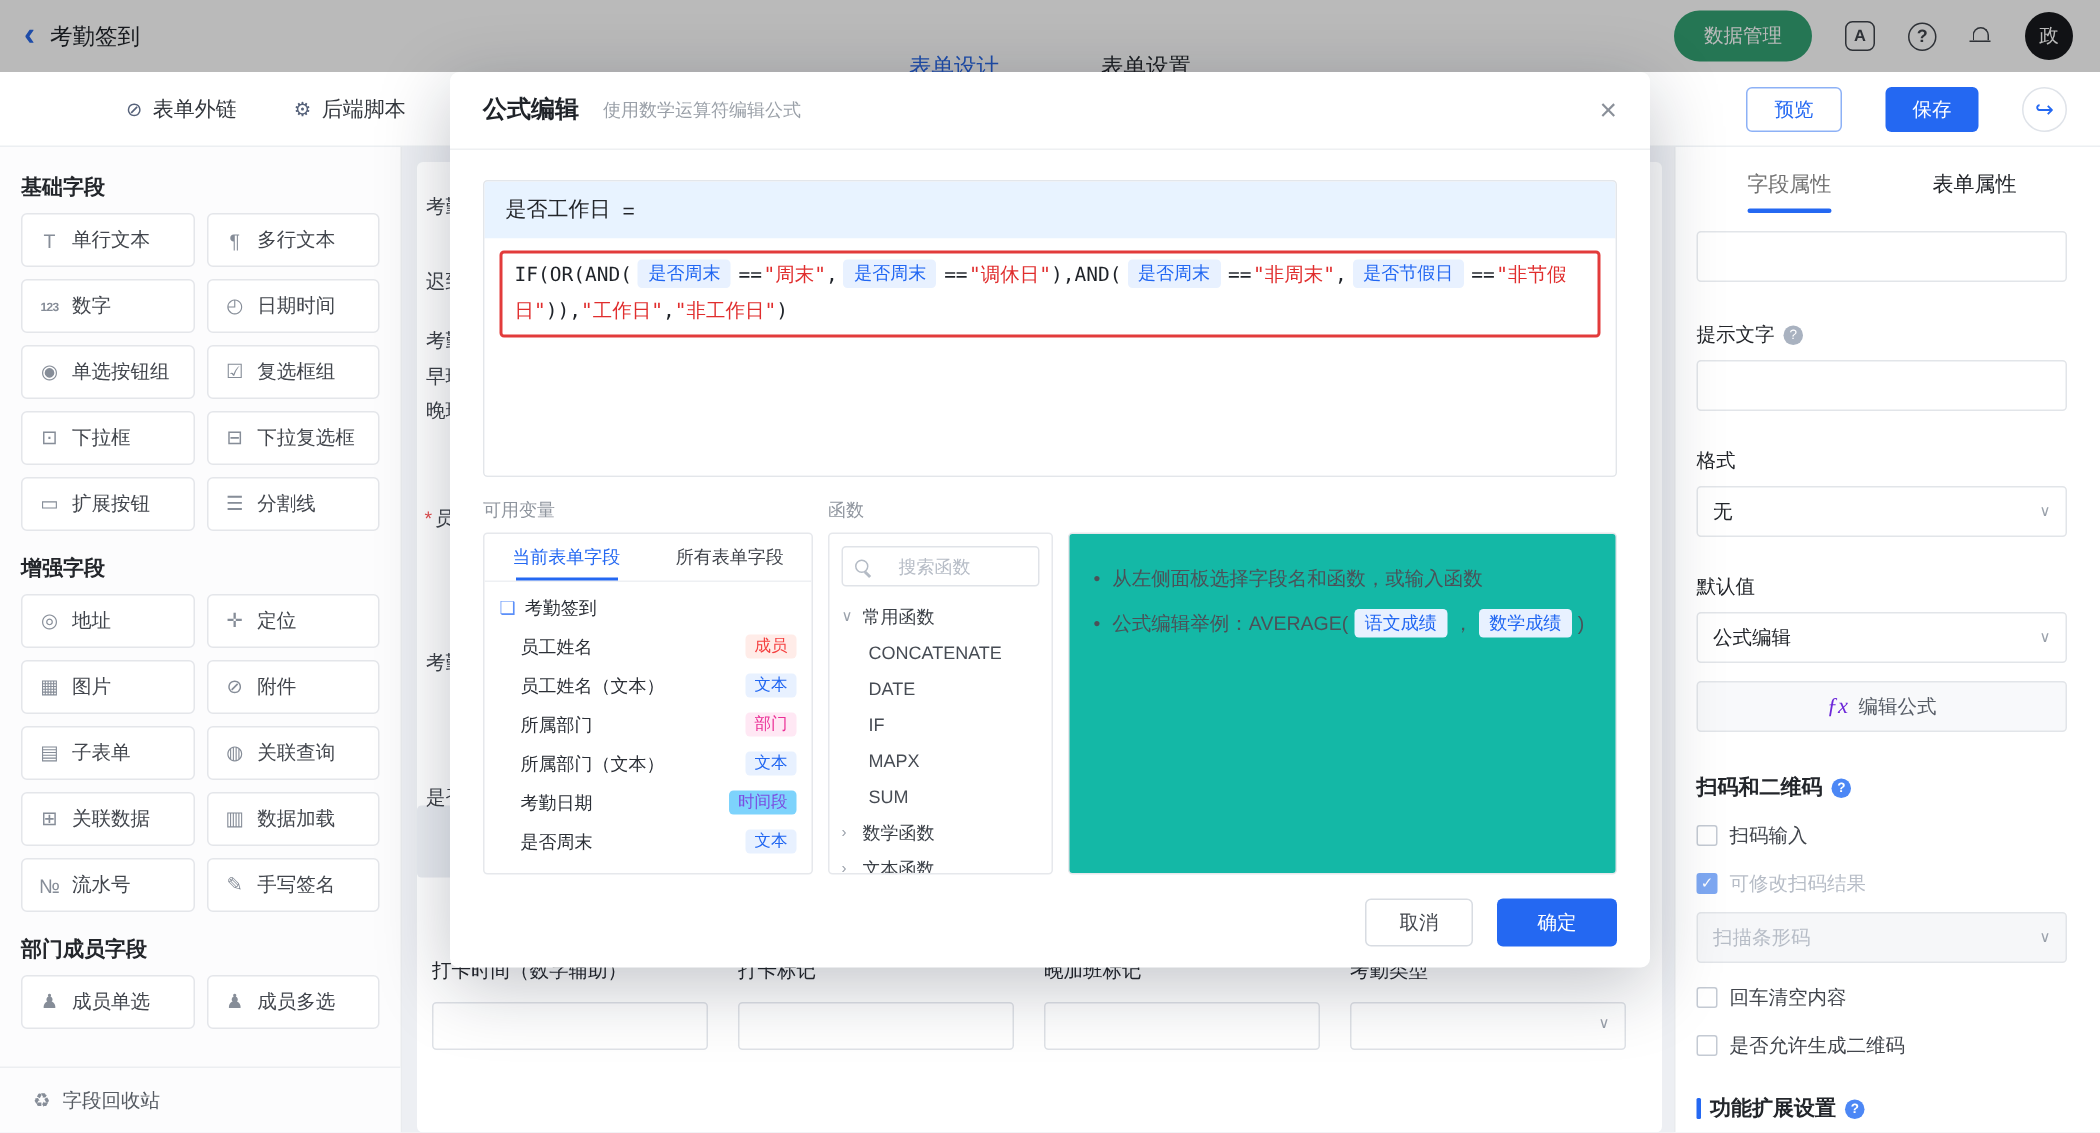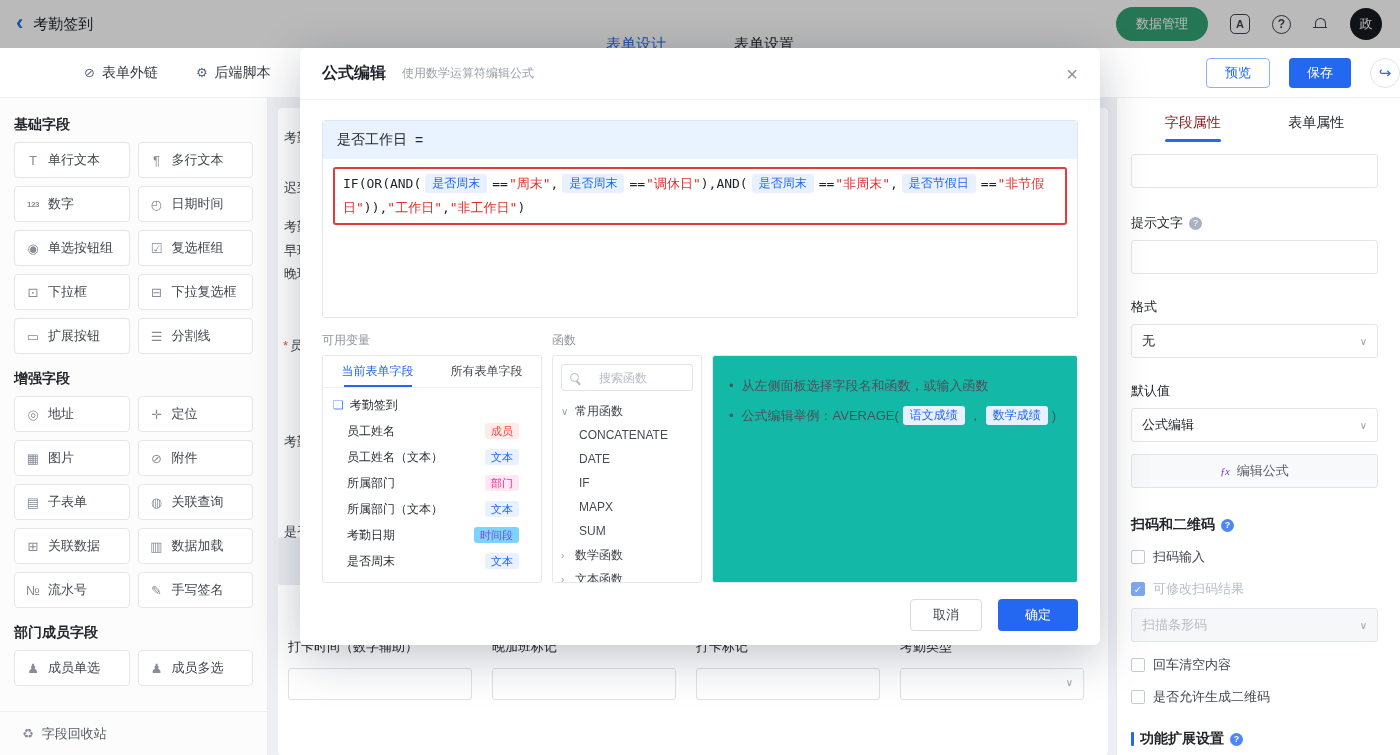--- a/index.html
+++ b/index.html
@@ -29,21 +29,21 @@
   .bell::after{content:"";position:absolute;left:0;top:10px;width:14px;height:1.6px;background:#3e434b;}
   .avatar{width:32px;height:32px;border-radius:50%;background:#17191d;color:#fff;display:flex;
     align-items:center;justify-content:center;font-size:13px;}
 
   
   .toolbar{position:absolute;top:48px;left:0;right:0;height:50px;background:#fff;
     border-bottom:1px solid #eceff2;display:flex;align-items:center;z-index:1;}
   .tb-links{display:flex;gap:38px;padding-left:84px;align-items:center;}
   .tool-link{display:flex;gap:7px;align-items:center;font-size:14px;color:#33373d;}
   .tool-link .glyph{color:#56627a;font-size:13px;}
-  .tb-actions{margin-left:auto;display:flex;gap:19px;align-items:center;}
+  .tb-actions{margin-left:auto;display:flex;gap:29px;align-items:center;padding-right:22px;}
   .btn-preview{height:30px;padding:0 18px;border:1px solid #8db1f6;color:#2468f2;background:#fff;border-radius:4px;font-size:13px;}
   .btn-save{height:30px;padding:0 18px;background:#2468f2;color:#fff;border-radius:4px;font-size:13px;}
   .btn-share{width:30px;height:30px;border-radius:50%;border:1px solid #dfe3e9;background:#fff;color:#2468f2;
     display:flex;align-items:center;justify-content:center;font-size:15px;}
 
   
   .sidebar{position:absolute;top:98px;left:0;width:268px;bottom:0;background:#fcfcfd;
     border-right:1px solid #e9ebee;padding:12px 14px 0;}
   .sec-title{font-size:14px;font-weight:bold;color:#23262b;margin:6px 0 10px;line-height:16px;}
   .items-grid{display:grid;grid-template-columns:1fr 1fr;gap:8px;margin-bottom:16px;}
@@ -66,36 +66,36 @@
   .bf-label{font-size:13px;color:#23262b;font-weight:500;margin-bottom:12px;white-space:nowrap;}
   .bf-input{height:32px;background:#fff;border:1px solid #dfe2e7;border-radius:3px;position:relative;}
   .chev{color:#9aa1ab;font-size:10px;}
   .bf-chev{position:absolute;right:10px;top:8px;}
 
   
   .rpanel{position:absolute;top:98px;right:0;width:284px;bottom:0;background:#fff;
     border-left:1px solid #e9ebee;padding:12px 22px 0 14px;}
   .rp-tabs{display:flex;height:30px;}
   .rp-tab{flex:1;text-align:center;font-size:14px;color:#23262b;position:relative;padding-top:4px;}
-  .rp-tab.active{color:#7f1d1d;font-weight:500;}
+  .rp-tab.active{color:#737373;font-weight:500;}
   .rp-tab.active::after{content:"";position:absolute;left:50%;margin-left:-28px;bottom:-2px;width:56px;height:3px;
     background:#2468f2;border-radius:2px;}
   .rp-input{width:100%;height:34px;border:1px solid #e2e5e9;border-radius:3px;background:#fff;padding:0 10px;font-size:13px;color:#23262b;}
   .rp-input.top{margin-top:14px;}
   .rp-label{font-size:13px;color:#23262b;margin:24px 0 8px;display:flex;align-items:center;gap:6px;}
   .rp-label.first{margin-top:26px;}
   .qmark{width:13px;height:13px;border-radius:50%;background:#a9b2c0;color:#fff;font-size:9px;
     display:inline-flex;align-items:center;justify-content:center;flex:none;}
   .qmark.blue{background:#4c87f5;}
   .rp-select{width:100%;height:34px;border:1px solid #e2e5e9;border-radius:3px;background:#fff;display:flex;
     align-items:center;padding:0 10px;font-size:13px;color:#23262b;justify-content:space-between;}
   .rp-select.disabled{background:#f6f7f9;color:#b7bdc7;}
   .fx-btn{margin-top:12px;width:100%;height:34px;border:1px solid #e2e5e9;border-radius:3px;background:#f8f9fb;
     display:flex;align-items:center;justify-content:center;gap:7px;font-size:13px;color:#565c66;}
-  .fx-glyph{font-style:italic;font-family:"Liberation Serif","DejaVu Serif",serif;color:#6d28d9;font-size:10px;}
+  .fx-glyph{font-style:italic;font-family:"Liberation Serif","DejaVu Serif",serif;color:#6d28d9;font-size:15px;}
   .scan-title,.extend-title{font-size:14px;font-weight:bold;color:#23262b;display:flex;gap:6px;align-items:center;}
   .scan-title{margin:28px 0 4px;}
   .extend-title{margin-top:24px;}
   .extend-title .bar{width:3px;height:14px;background:#2468f2;border-radius:1px;}
   .check-row{display:flex;align-items:center;gap:8px;font-size:13px;color:#42464d;margin-top:14px;}
   .check-row.disabled .cb-label{color:#b7bdc7;}
   .cbox{width:14px;height:14px;border:1px solid #c4cad3;border-radius:2px;background:#fff;flex:none;
     display:flex;align-items:center;justify-content:center;font-size:10px;color:#fff;}
   .cbox.checked{background:#7ea8f2;border-color:#7ea8f2;}
   .rp-select.bc{margin-top:10px;}
@@ -123,21 +123,21 @@
   .panels{display:flex;gap:10px;margin-top:6px;height:228px;}
   .vars-panel{width:220px;border:1px solid #e6e8ec;border-radius:3px;overflow:hidden;background:#fff;}
   .v-tabs{height:32px;display:flex;border-bottom:1px solid #eef0f3;}
   .v-tab{flex:1;display:flex;align-items:center;justify-content:center;font-size:12px;color:#42464d;position:relative;}
   .v-tab.active{color:#2468f2;}
   .v-tab.active::after{content:"";position:absolute;left:50%;margin-left:-34px;bottom:0;width:68px;height:2px;background:#2468f2;}
   .v-list{padding-top:4px;}
   .v-row{height:26px;display:flex;align-items:center;padding-left:10px;font-size:12px;color:#2b2f36;}
   .v-row.child{padding-left:24px;}
   .v-doc{color:#5b8ff9;margin-right:6px;font-size:12px;}
-  .vtag{margin-left:auto;margin-right:22px;font-size:11px;padding:1px 6px;border-radius:3px;line-height:14px;}
+  .vtag{margin-left:auto;margin-right:10px;font-size:11px;padding:1px 6px;border-radius:3px;line-height:14px;}
   .tag-member{color:#f53f3f;background:#ffece8;}
   .tag-text{color:#2066f2;background:#e8f1ff;}
   .tag-dept{color:#eb2f96;background:#ffe8f4;}
   .tag-time{color:#7b4ce0;background:#7dd3fc;}
   .func-panel{width:150px;border:1px solid #e6e8ec;border-radius:3px;background:#fff;overflow:hidden;}
   .f-search{margin:8px;height:27px;border:1px solid #e0e3e8;border-radius:3px;display:flex;align-items:center;gap:18px;padding:0 8px;}
   .mag{width:9px;height:9px;border:1.5px solid #b4bbc5;border-radius:50%;position:relative;flex:none;}
   .mag::after{content:"";position:absolute;right:-3px;bottom:-2px;width:5px;height:1.5px;background:#b4bbc5;transform:rotate(45deg);}
   .f-search-input{border:none;width:90px;font-size:12px;color:#42464d;}
   .f-search-input::placeholder{color:#b6bcc6;}
@@ -314,25 +314,25 @@
       <div class="frag" style="left: 15px; top: 239px;"><span class="req">*</span><span>员工姓名</span></div>
       <div class="frag" style="left: 16px; top: 335px;"><span>考勤类型</span></div>
       <div class="frag" style="left: 16px; top: 425px;"><span>是否周末</span></div>
     </div>
   <div class="bottom-fields">
       <div class="bfield">
         <div class="bf-label">打卡时间（数字辅助）</div>
         <div class="bf-input"></div>
       </div>
       <div class="bfield">
+        <div class="bf-label">打卡标记</div>
+        <div class="bf-input"></div>
+      </div>
+      <div class="bfield">
         <div class="bf-label">晚加班标记</div>
-        <div class="bf-input"></div>
-      </div>
-      <div class="bfield">
-        <div class="bf-label">打卡标记</div>
         <div class="bf-input"></div>
       </div>
       <div class="bfield">
         <div class="bf-label">考勤类型</div>
         <div class="bf-input">
           <span class="chev bf-chev">∨</span>
         </div>
       </div>
     </div>
 </main>

